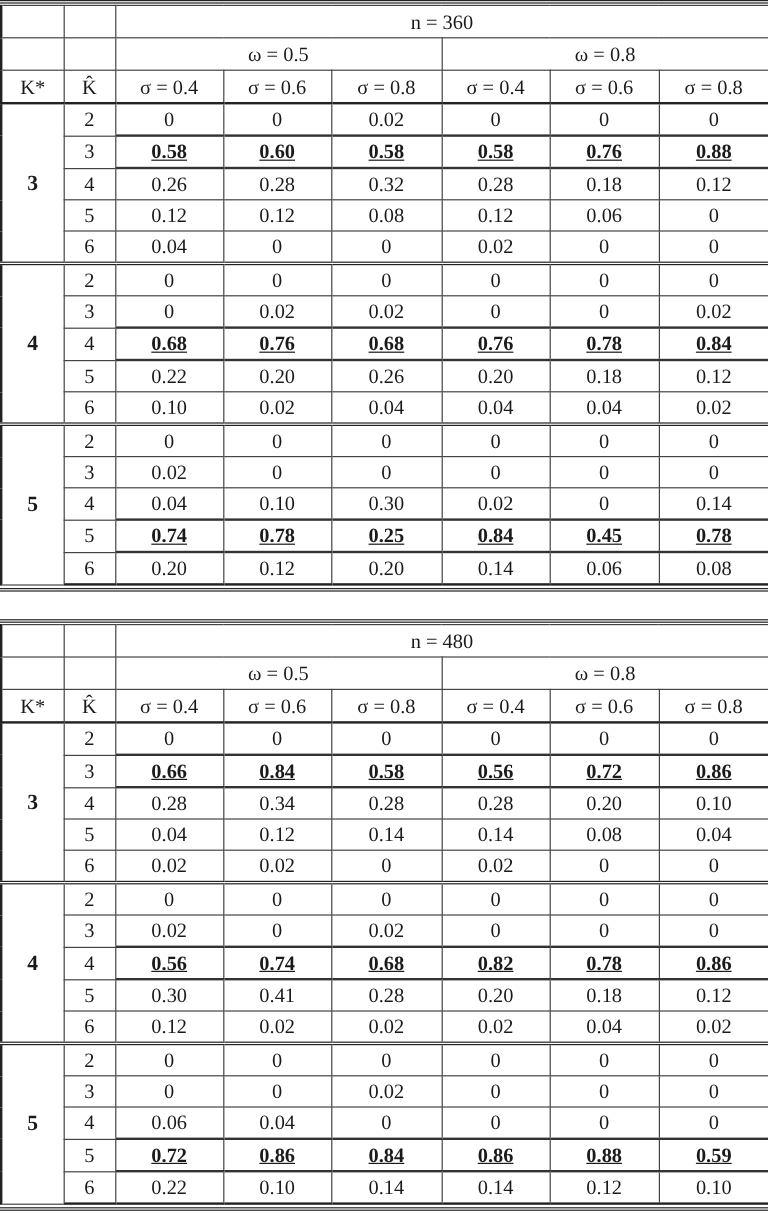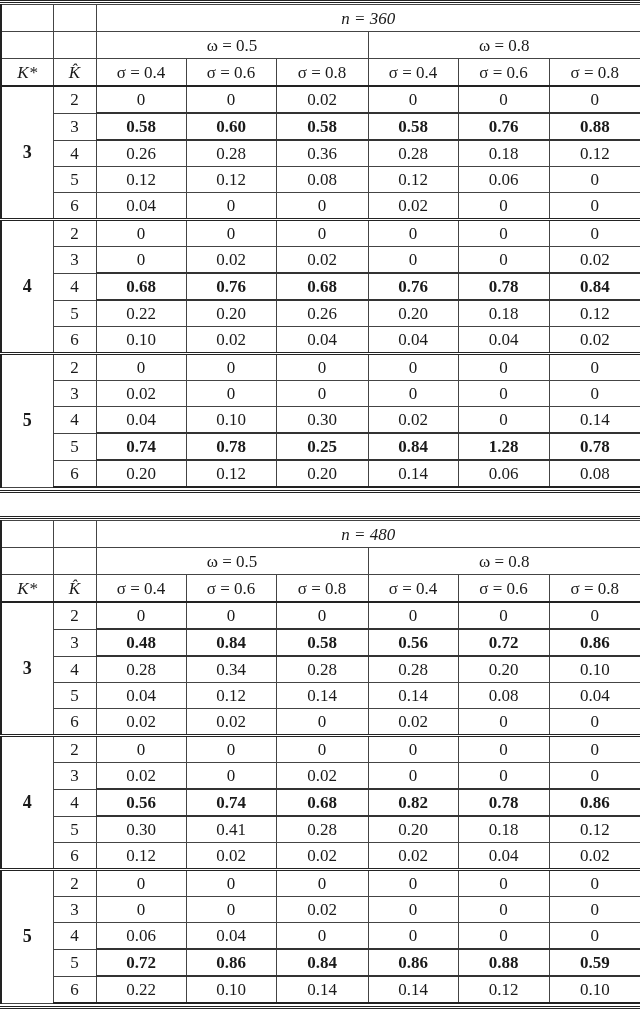--- a/index.html
+++ b/index.html
@@ -11,22 +11,22 @@
   td { border: 1px solid #444; text-align: center; padding: 0; font-size: 17px;
        height: 25px; line-height: 25px; font-family: "Liberation Serif", "DejaVu Serif", serif; }
   td.hd { height: 26px; }
   td.bold { font-weight: bold; }
   td.ks { font-weight: bold; font-size: 18px; border-left: 2px solid #222; }
   td.lbl { border-left: 2px solid #222; }
   td.rb { border-right: 2px solid #222; }
   tr.grp-start td { border-top: 3px double #222; }
   tr.head-last td { border-bottom: 2px solid #222; }
   tr.grp-end td { border-bottom: 2px solid #222; }
-  tr.best td.val { border-top: 2px solid #333; border-bottom: 2px solid #333; }
-  .it { font-style: italic; }
+  tr.best td.val { border-top: 2px solid #333; border-bottom: 2px solid #333; text-decoration: underline; }
+  .it { }
   .bottomline { border-top: 3px double #222; height: 0; margin-top: 2px; }
   col.c0 { width: 52px; } col.c1 { width: 43px; }
   col.c2 { width: 90px; } col.c3 { width: 90px; } col.c4 { width: 92px; }
   col.c5 { width: 90px; } col.c6 { width: 91px; } col.c7 { width: 92px; }
 </style>
 </head>
 <body>
 
 <div class="tbl-wrap" style="top:0px;" id="t0">
     <div class="topline"></div>
@@ -79,21 +79,21 @@
           <td class="val bold">0.60</td>
           <td class="val bold">0.58</td>
           <td class="val bold">0.58</td>
           <td class="val bold">0.76</td>
           <td class="val bold rb">0.88</td>
         </tr>
         <tr class="">
           <td>4</td>
           <td class="val">0.26</td>
           <td class="val">0.28</td>
-          <td class="val">0.36</td>
+          <td class="val">0.32</td>
           <td class="val">0.28</td>
           <td class="val">0.18</td>
           <td class="val rb">0.12</td>
         </tr>
         <tr class="">
           <td>5</td>
           <td class="val">0.12</td>
           <td class="val">0.12</td>
           <td class="val">0.08</td>
           <td class="val">0.12</td>
@@ -182,21 +182,21 @@
           <td class="val">0.02</td>
           <td class="val">0</td>
           <td class="val rb">0.14</td>
         </tr>
         <tr class="best">
           <td>5</td>
           <td class="val bold">0.74</td>
           <td class="val bold">0.78</td>
           <td class="val bold">0.25</td>
           <td class="val bold">0.84</td>
-          <td class="val bold">1.28</td>
+          <td class="val bold">0.45</td>
           <td class="val bold rb">0.78</td>
         </tr>
         <tr class="grp-end">
           <td>6</td>
           <td class="val">0.20</td>
           <td class="val">0.12</td>
           <td class="val">0.20</td>
           <td class="val">0.14</td>
           <td class="val">0.06</td>
           <td class="val rb">0.08</td>
@@ -245,21 +245,21 @@
           <td>2</td>
           <td class="val">0</td>
           <td class="val">0</td>
           <td class="val">0</td>
           <td class="val">0</td>
           <td class="val">0</td>
           <td class="val rb">0</td>
         </tr>
         <tr class="best">
           <td>3</td>
-          <td class="val bold">0.48</td>
+          <td class="val bold">0.66</td>
           <td class="val bold">0.84</td>
           <td class="val bold">0.58</td>
           <td class="val bold">0.56</td>
           <td class="val bold">0.72</td>
           <td class="val bold rb">0.86</td>
         </tr>
         <tr class="">
           <td>4</td>
           <td class="val">0.28</td>
           <td class="val">0.34</td>

